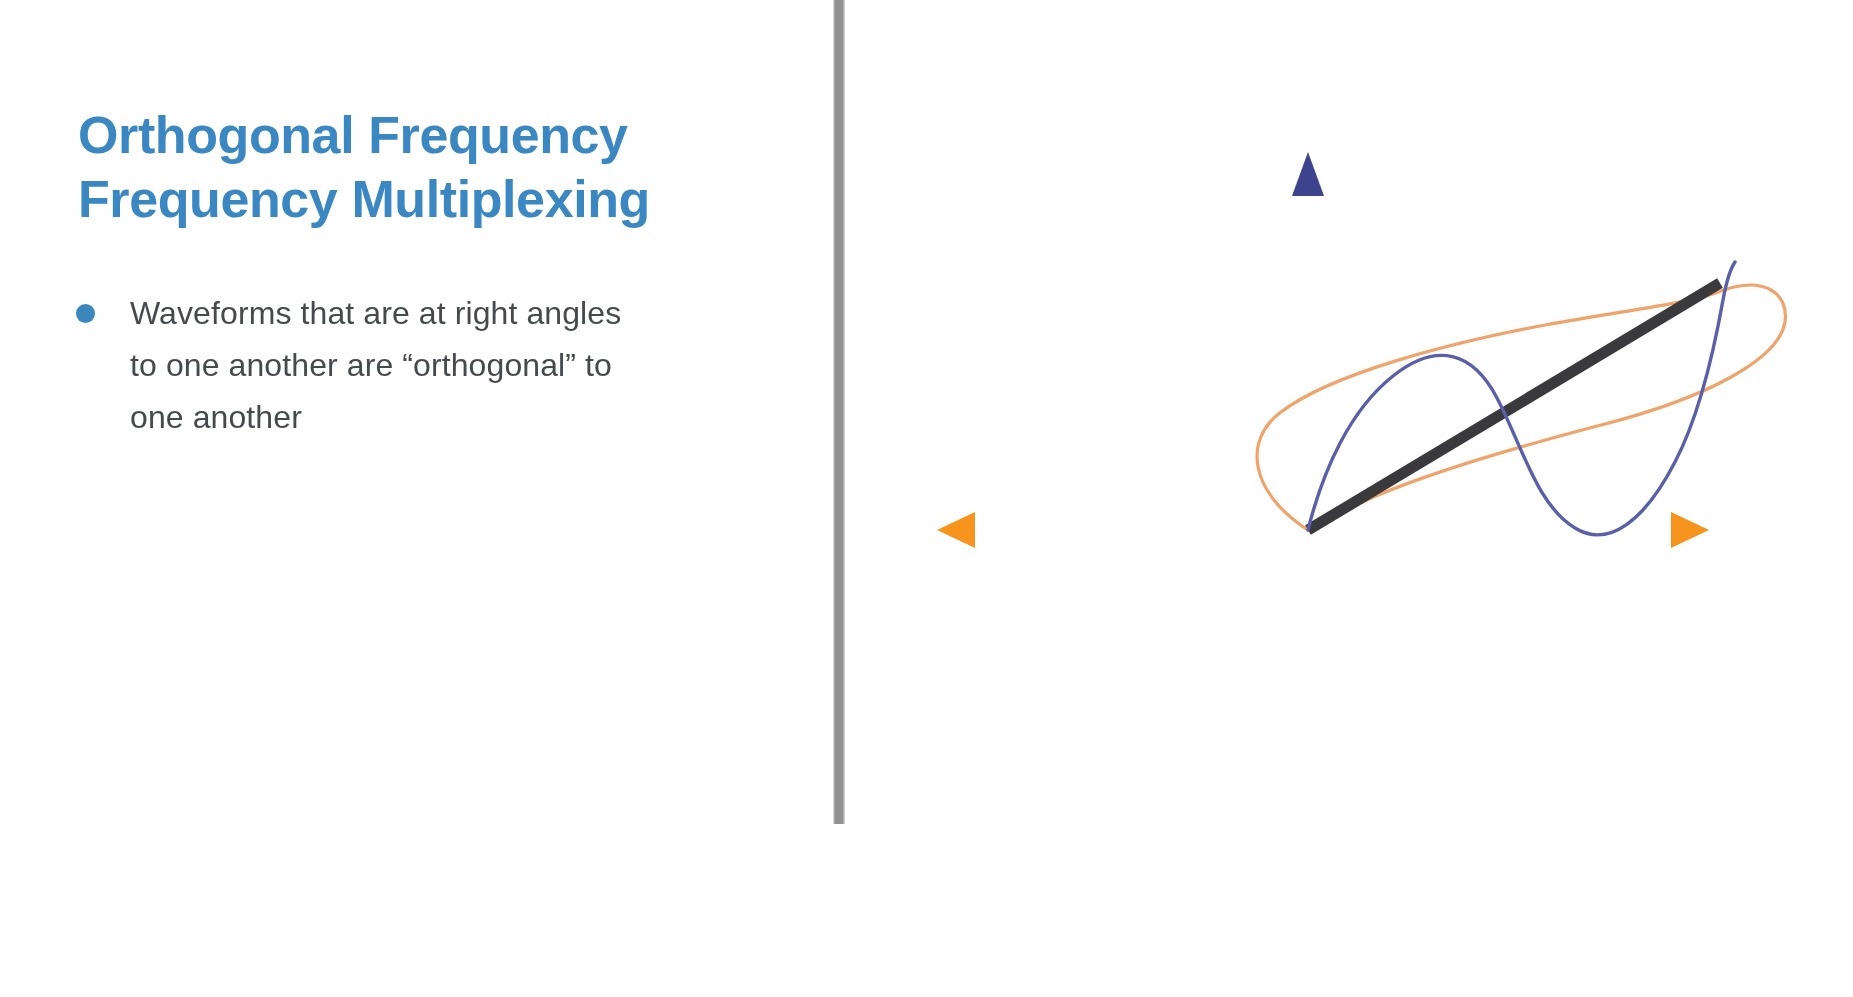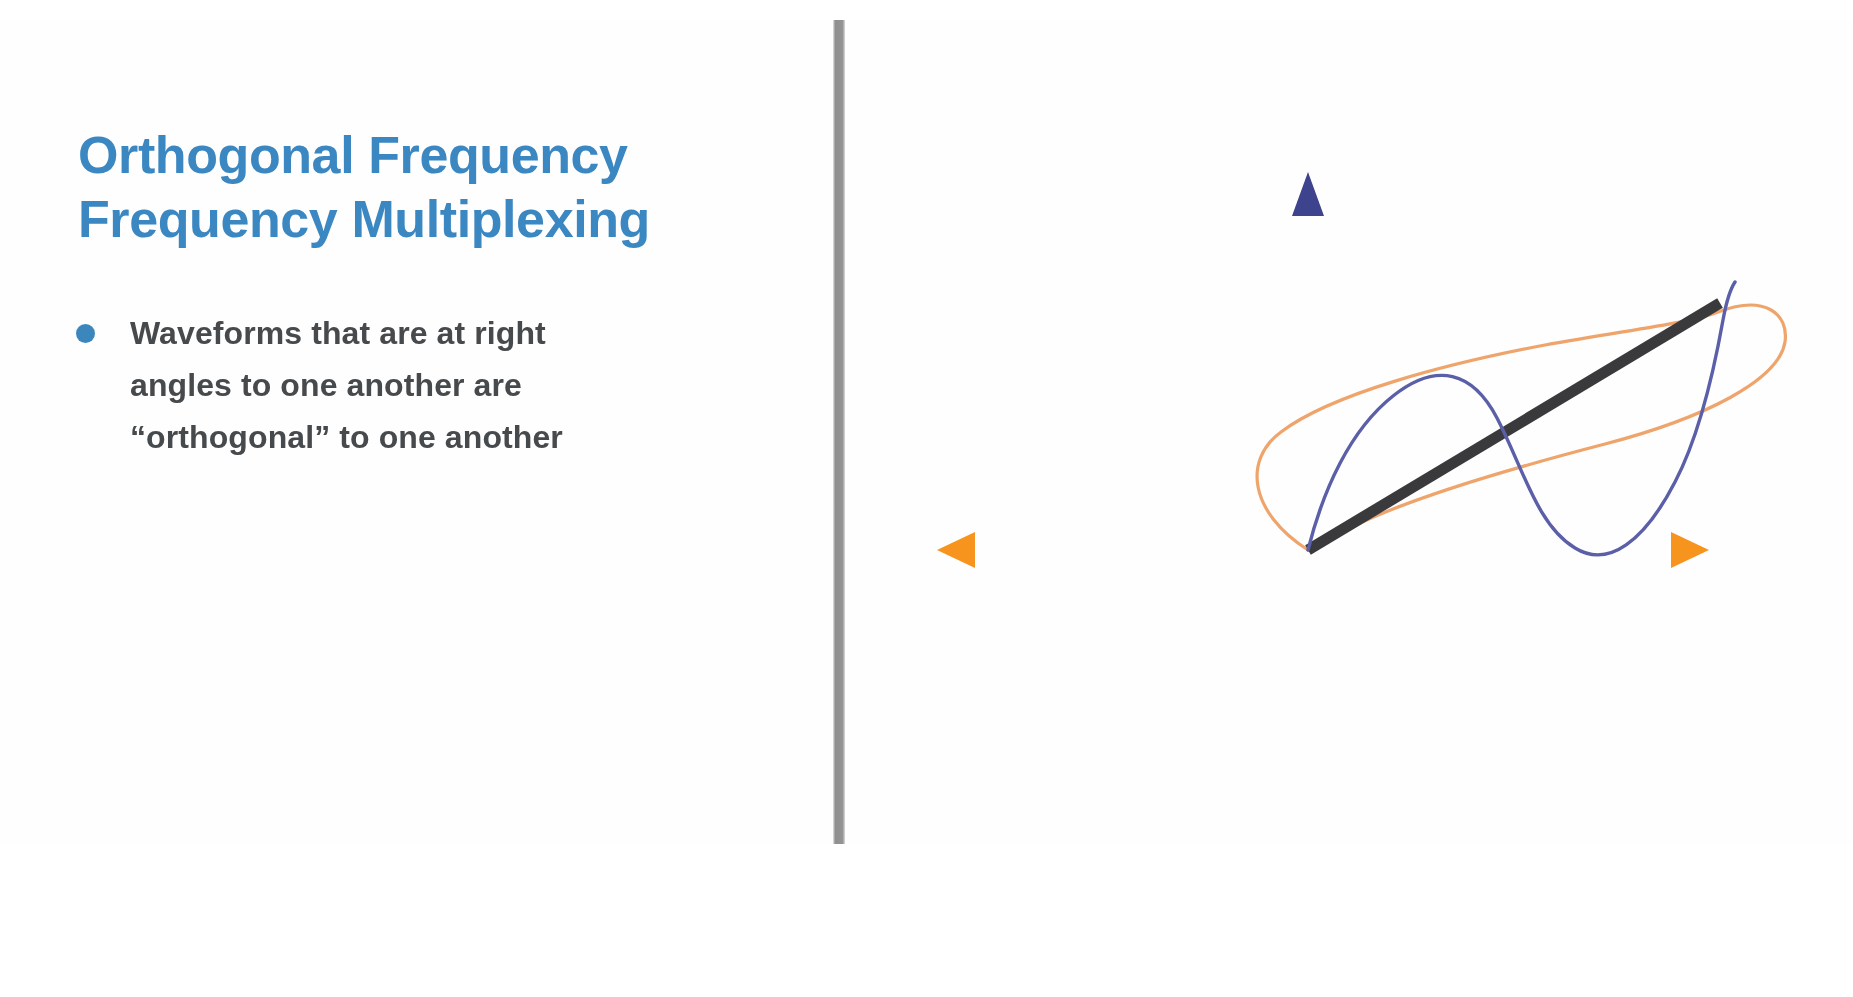--- a/index.html
+++ b/index.html
@@ -11,21 +11,20 @@
   body {
     font-family: "Liberation Sans", sans-serif;
     -webkit-font-smoothing: antialiased;
   }
   #slide {
     position: relative;
     width: 1853px;
     height: 824px;
     background: #fefefe;
     overflow: hidden;
-    margin-top: 20px;
   }
 
   
   #left-column {
     position: absolute;
     left: 0;
     top: 0;
     width: 838px;
     height: 997px;
   }
@@ -68,21 +67,21 @@
     height: 19px;
     border-radius: 50%;
     background: #3a86bd;
     margin-left: 4px;
   }
   .bullet-text {
     flex: 1 1 auto;
     font-size: 32px;
     line-height: 1.62;
     color: #474a4d;
-    font-weight: bold;
+    font-weight: normal;
     max-width: 500px;
     letter-spacing: 0.1px;
   }
 
   
   #divider {
     position: absolute;
     left: 833px;
     top: 0;
     width: 12px;

